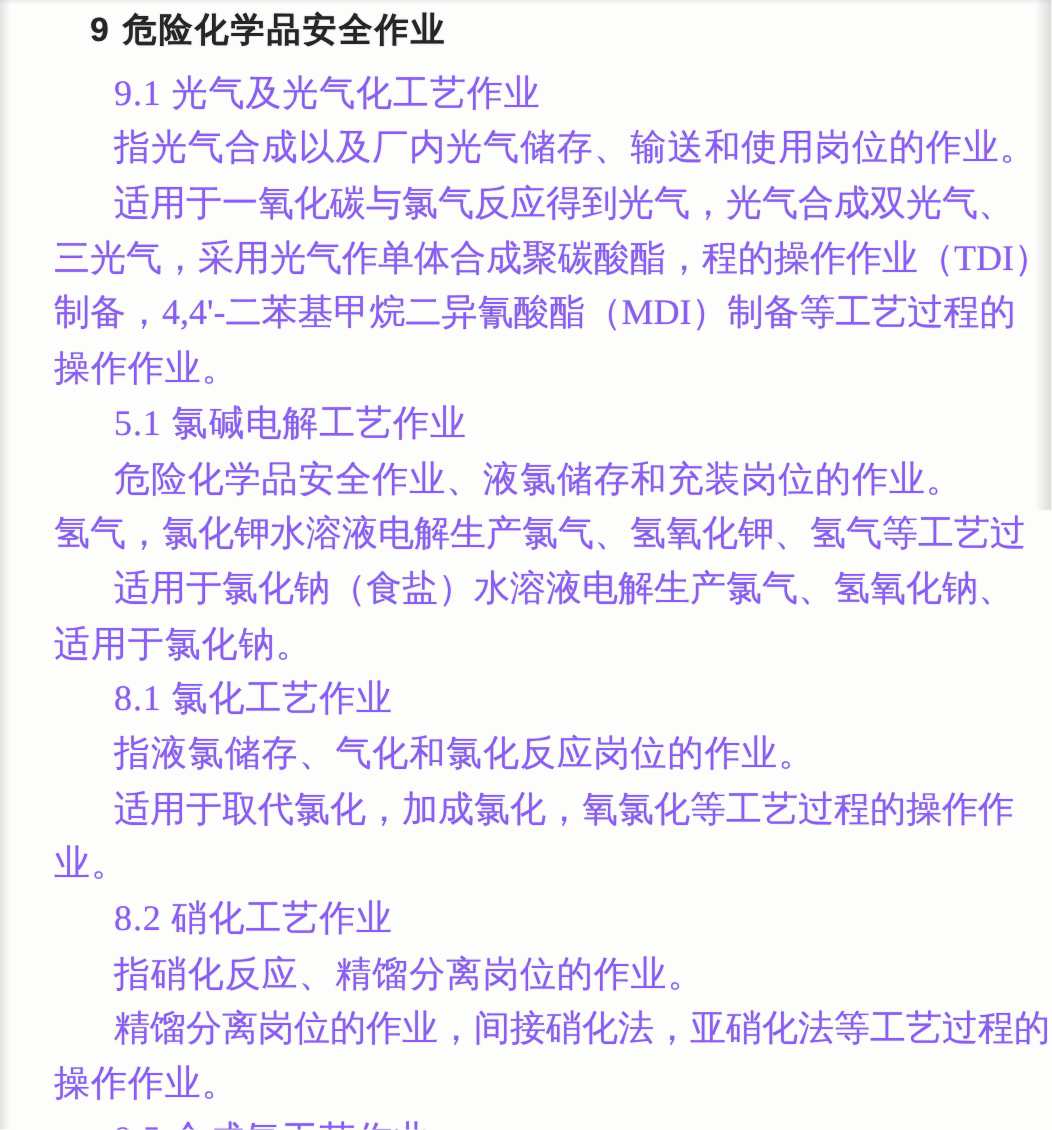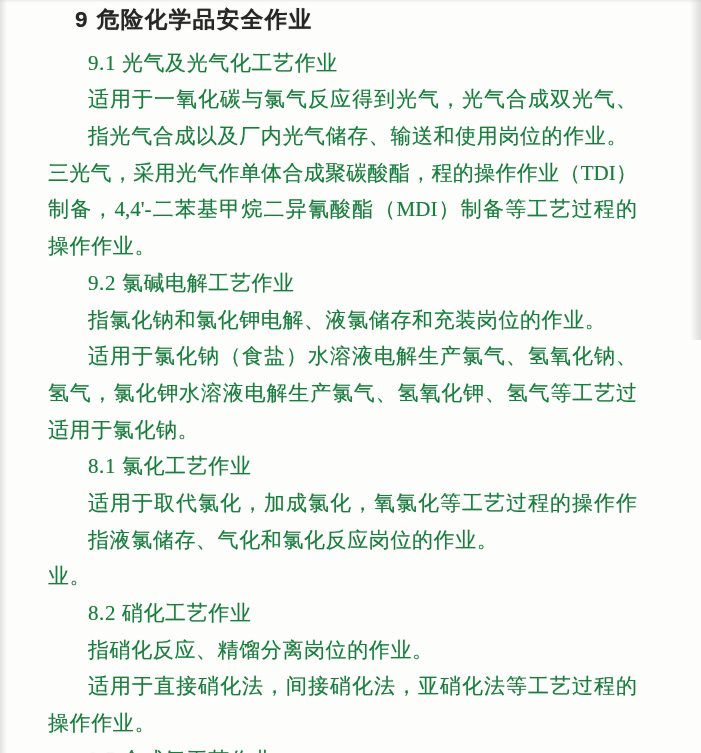--- a/index.html
+++ b/index.html
@@ -13,25 +13,25 @@
     background: #fdfdfc;
     position: relative;
   }
   #doc {
     position: absolute;
     left: 0; top: 0; right: 0; bottom: 0;
     padding-top: 2px;
   }
   .line {
     font-family: "Liberation Serif", "DejaVu Serif", serif;
-    font-size: 21px;
+    font-size: 24px;
     line-height: 36.7px;
     height: 36.7px;
-    color: #15803d;
-    margin-left: 48px;
+    color: #8b5cf6;
+    margin-left: 36px;
     width: 589px;
     letter-spacing: 0.6px;
     white-space: nowrap;
     text-shadow: 0 0 1px rgba(90,90,90,0.45);
   }
   .ind {
     padding-left: 40px;
     width: 549px;
   }
   .fill {
@@ -40,21 +40,21 @@
     text-align-last: justify;
     text-justify: inter-character;
   }
   .heading {
     font-family: "Liberation Sans", "DejaVu Sans", sans-serif;
     font-weight: bold;
     font-size: 22.5px;
     line-height: 36.7px;
     height: 36.7px;
     color: #262626;
-    margin-left: 75px;
+    margin-left: 60px;
     margin-bottom: 6px;
     letter-spacing: 1.5px;
     white-space: nowrap;
     text-shadow: 0 0 1px rgba(40,40,40,0.5);
   }
   .edge-shadow {
     position: absolute;
     pointer-events: none;
   }
   #shadow-left {
@@ -69,36 +69,36 @@
     left: 0; top: 0; right: 0; height: 3px;
     background: linear-gradient(to bottom, rgba(180,180,180,0.22), rgba(180,180,180,0));
   }
 </style>
 </head>
 <body>
 
 <div id="doc">
     <div class="heading">9 危险化学品安全作业</div>
     <div class="line ind">9.1 光气及光气化工艺作业</div>
+    <div class="line ind">指光气合成以及厂内光气储存、输送和使用岗位的作业。</div>
     <div class="line ind fill">适用于一氧化碳与氯气反应得到光气，光气合成双光气、</div>
-    <div class="line ind">指光气合成以及厂内光气储存、输送和使用岗位的作业。</div>
     <div class="line fill">三光气，采用光气作单体合成聚碳酸酯，程的操作作业（TDI）</div>
     <div class="line fill">制备，4,4'-二苯基甲烷二异氰酸酯（MDI）制备等工艺过程的</div>
     <div class="line">操作作业。</div>
-    <div class="line ind">9.2 氯碱电解工艺作业</div>
-    <div class="line ind">指氯化钠和氯化钾电解、液氯储存和充装岗位的作业。</div>
+    <div class="line ind">5.1 氯碱电解工艺作业</div>
+    <div class="line ind">危险化学品安全作业、液氯储存和充装岗位的作业。</div>
+    <div class="line fill">氢气，氯化钾水溶液电解生产氯气、氢氧化钾、氢气等工艺过</div>
     <div class="line ind fill">适用于氯化钠（食盐）水溶液电解生产氯气、氢氧化钠、</div>
-    <div class="line fill">氢气，氯化钾水溶液电解生产氯气、氢氧化钾、氢气等工艺过</div>
     <div class="line">适用于氯化钠。</div>
     <div class="line ind">8.1 氯化工艺作业</div>
+    <div class="line ind">指液氯储存、气化和氯化反应岗位的作业。</div>
     <div class="line ind fill">适用于取代氯化，加成氯化，氧氯化等工艺过程的操作作</div>
-    <div class="line ind">指液氯储存、气化和氯化反应岗位的作业。</div>
     <div class="line">业。</div>
     <div class="line ind">8.2 硝化工艺作业</div>
     <div class="line ind">指硝化反应、精馏分离岗位的作业。</div>
-    <div class="line ind fill">适用于直接硝化法，间接硝化法，亚硝化法等工艺过程的</div>
+    <div class="line ind fill">精馏分离岗位的作业，间接硝化法，亚硝化法等工艺过程的</div>
     <div class="line">操作作业。</div>
     <div class="line ind">9.5 合成氨工艺作业</div>
   </div>
 
 <div id="shadow-left" class="edge-shadow"></div>
 <div id="shadow-right" class="edge-shadow"></div>
 <div id="shadow-top" class="edge-shadow"></div>
 
 </body></html>

